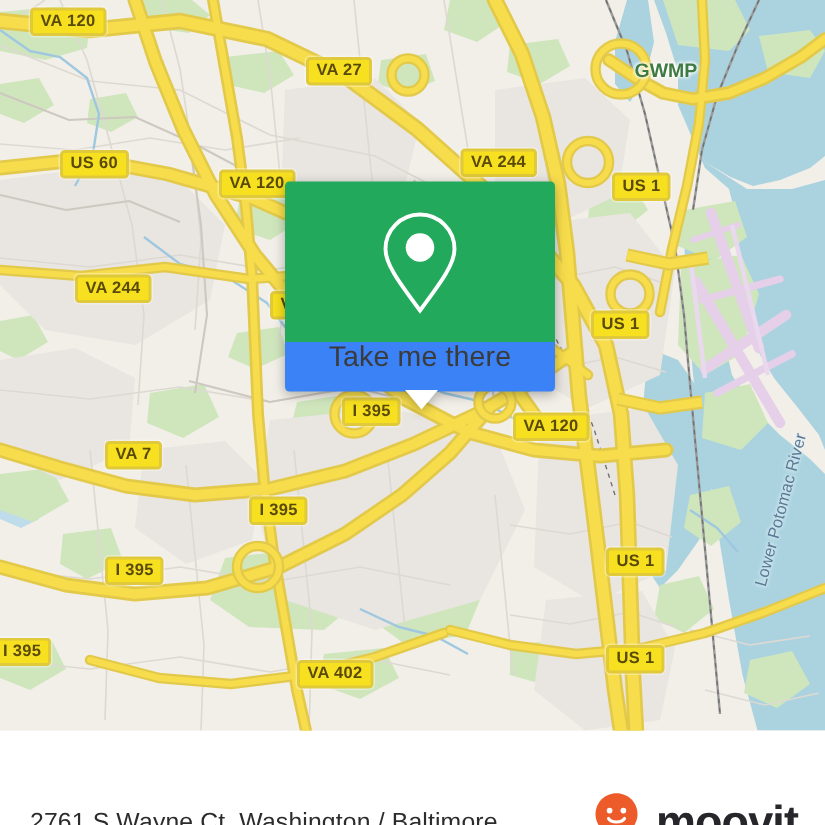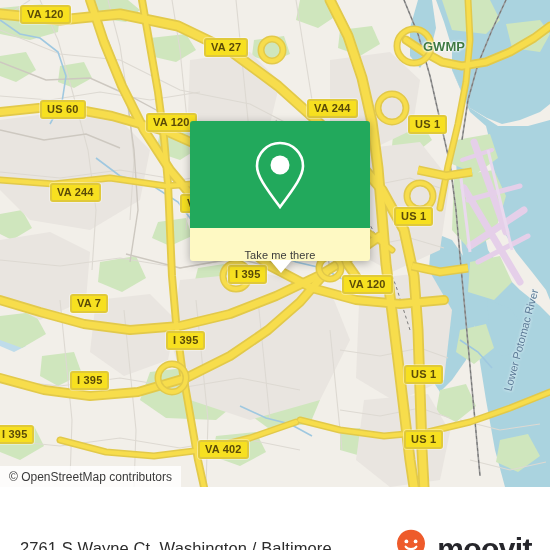--- a/index.html
+++ b/index.html
@@ -86,28 +86,28 @@
     height: 107px;
     background: #22a95c;
     border-radius: 3px 3px 0 0;
     display: flex;
     align-items: center;
     justify-content: center;
   }
   #popup-green svg { display:block; }
   #popup-action {
     height: 33px;
-    background: #fef9c3;
+    background: #3b82f6;
     border-radius: 0 0 3px 3px;
     display: flex;
-    align-items: flex-end;
+    align-items: flex-start;
     justify-content: center;
     color: #3b3b3b;
     font-family: "Liberation Sans", sans-serif;
-    font-size: 11px;
+    font-size: 19px;
     letter-spacing: 0.1px;
   }
   #popup-tail {
     position: absolute;
     left: 80px;
     top: 139px;
     width: 0; height: 0;
     border-left: 11px solid transparent;
     border-right: 11px solid transparent;
     border-top: 13px solid #ffffff;
@@ -432,23 +432,20 @@
             <circle cx="29" cy="26" r="9.5" fill="#ffffff"></circle>
           </svg>
         </span>
       </div>
       <div id="popup-action">
         <span>Take me there</span>
       </div>
       <div id="popup-tail"></div>
     </div>
 
-    <div id="attrib">
-      <span>© OpenStreetMap contributors</span>
-    </div>
   </div>
 
   <div id="footer">
     <div id="footer-title">2761 S Wayne Ct, Washington / Baltimore</div>
     <div id="brand">
       <span>
         <svg width="30" height="36" viewBox="0 0 30 36" aria-hidden="true">
           <path d="M15 0.8 C7.2 0.8 1 7 1 14.8 C1 21.6 6.6 28.4 15 35.2
                    C23.4 28.4 29 21.6 29 14.8 C29 7 22.8 0.8 15 0.8 Z" fill="#ee5b2b"></path>
           <circle cx="10.4" cy="12.4" r="1.9" fill="#ffffff"></circle>

